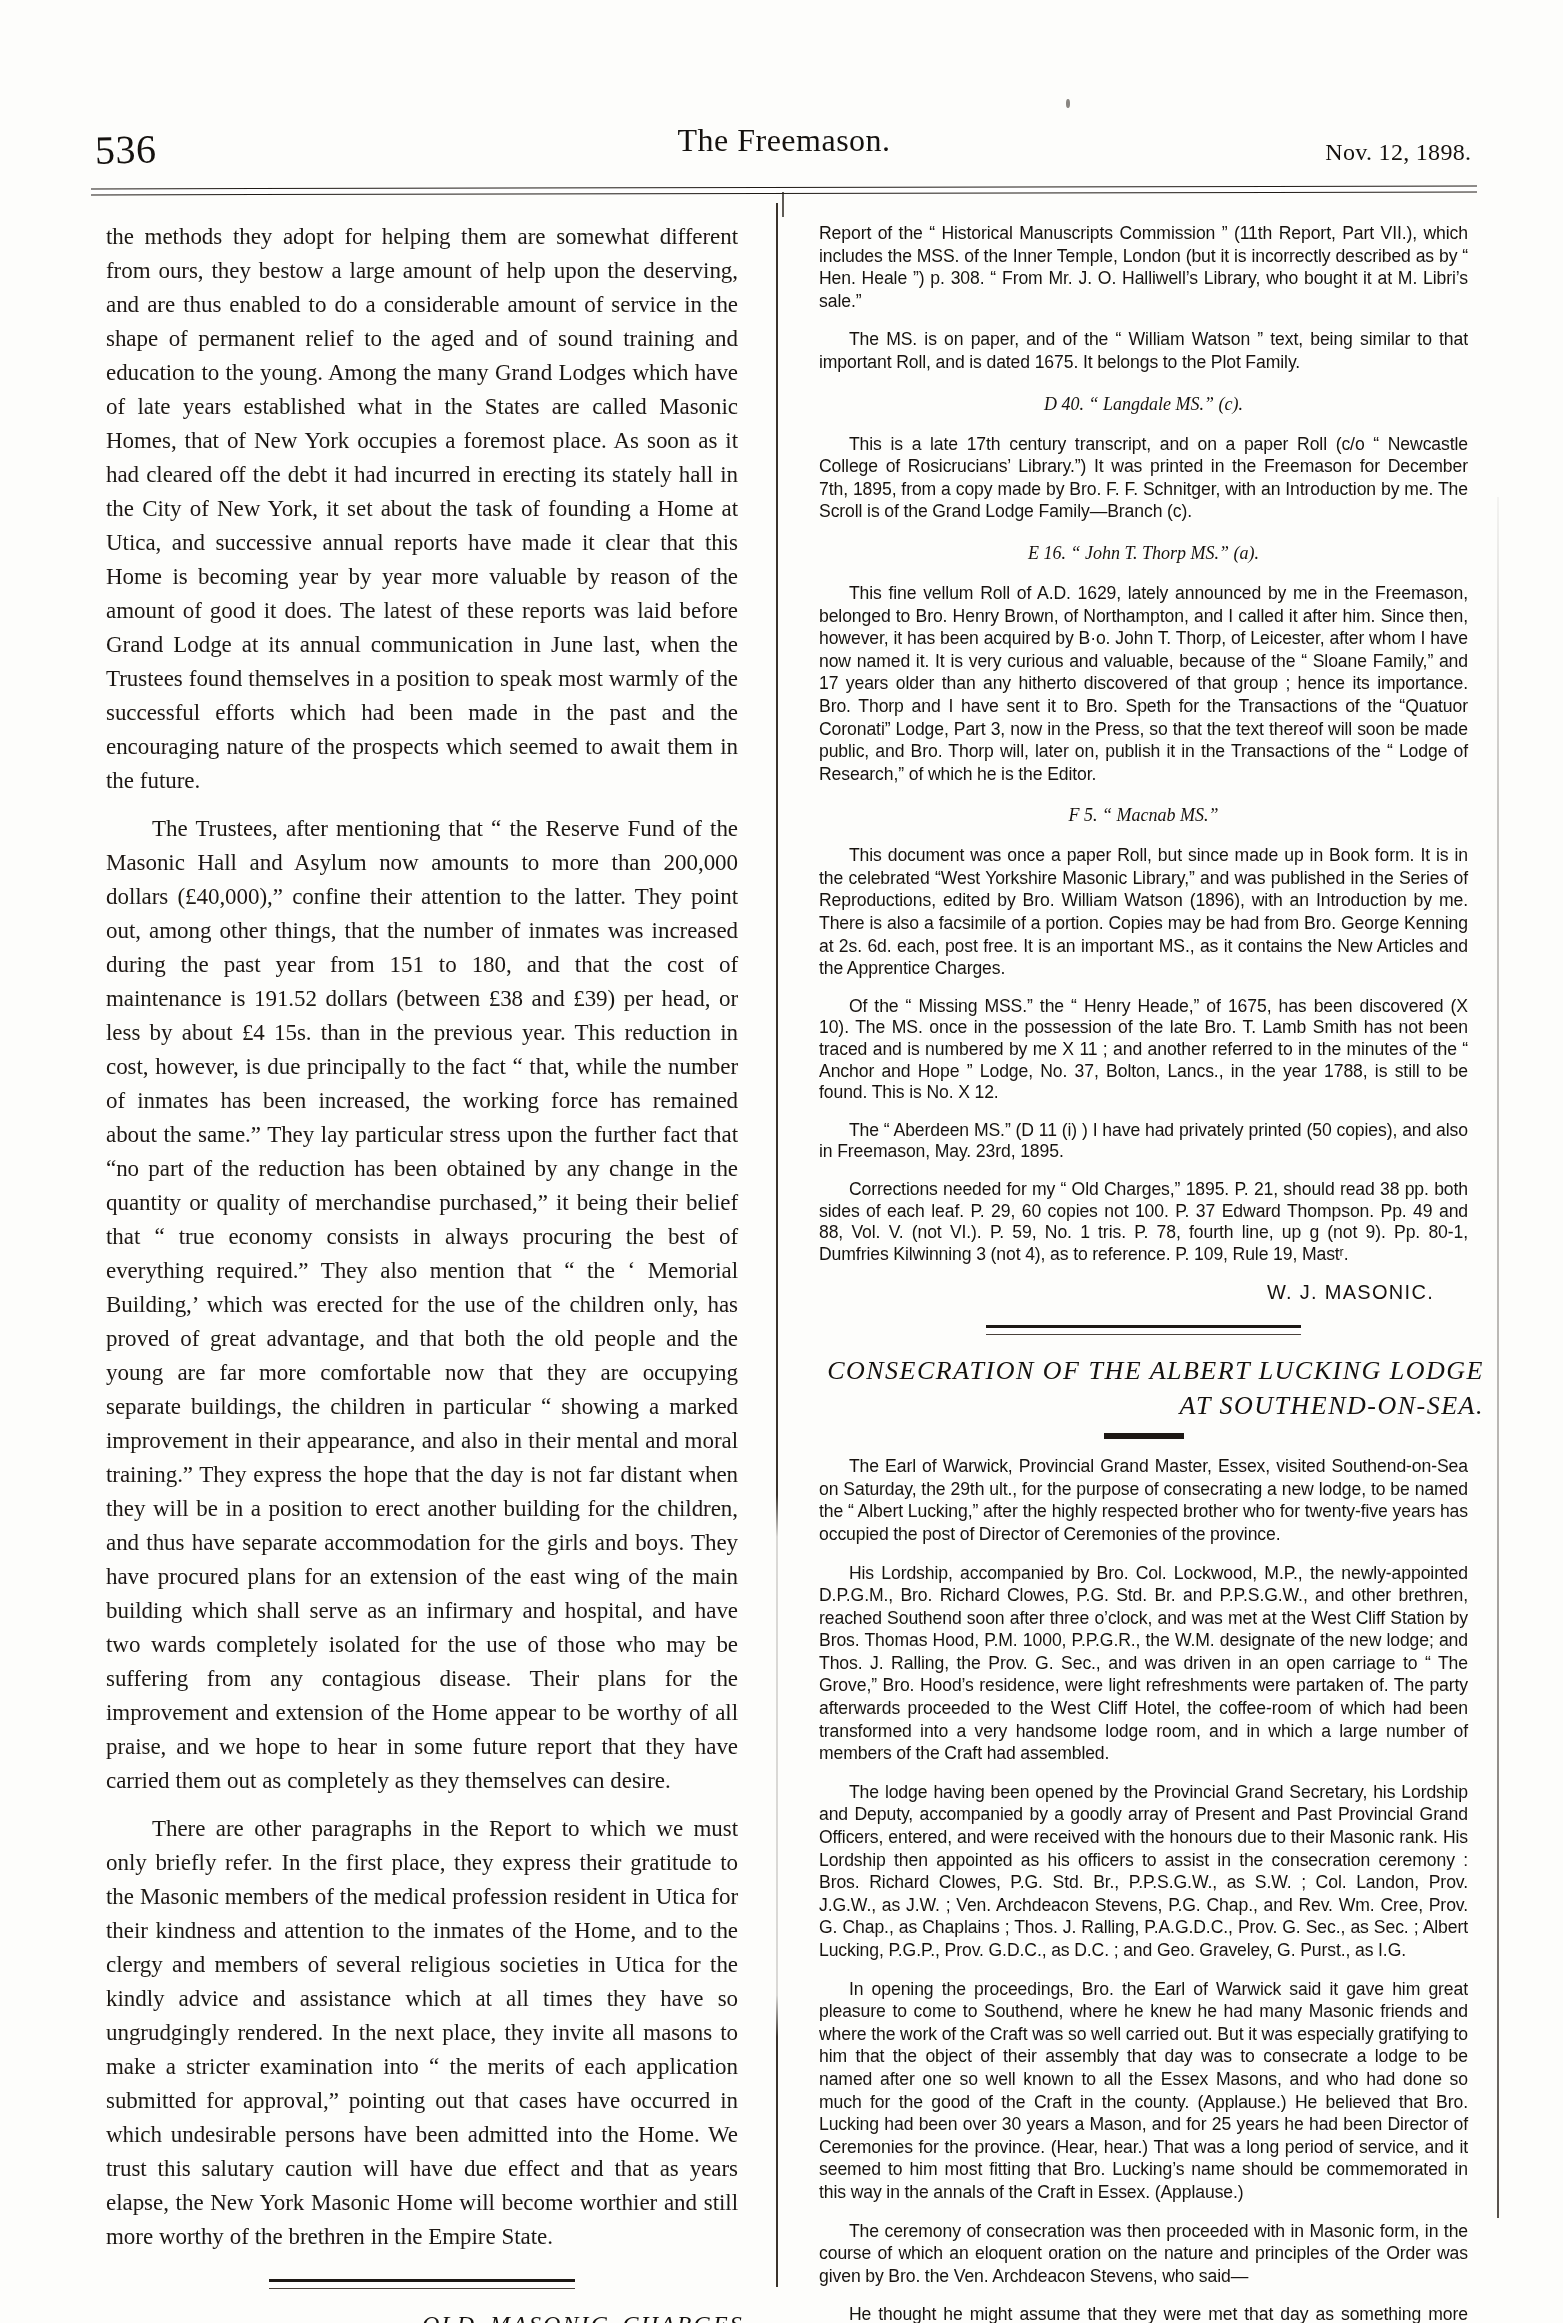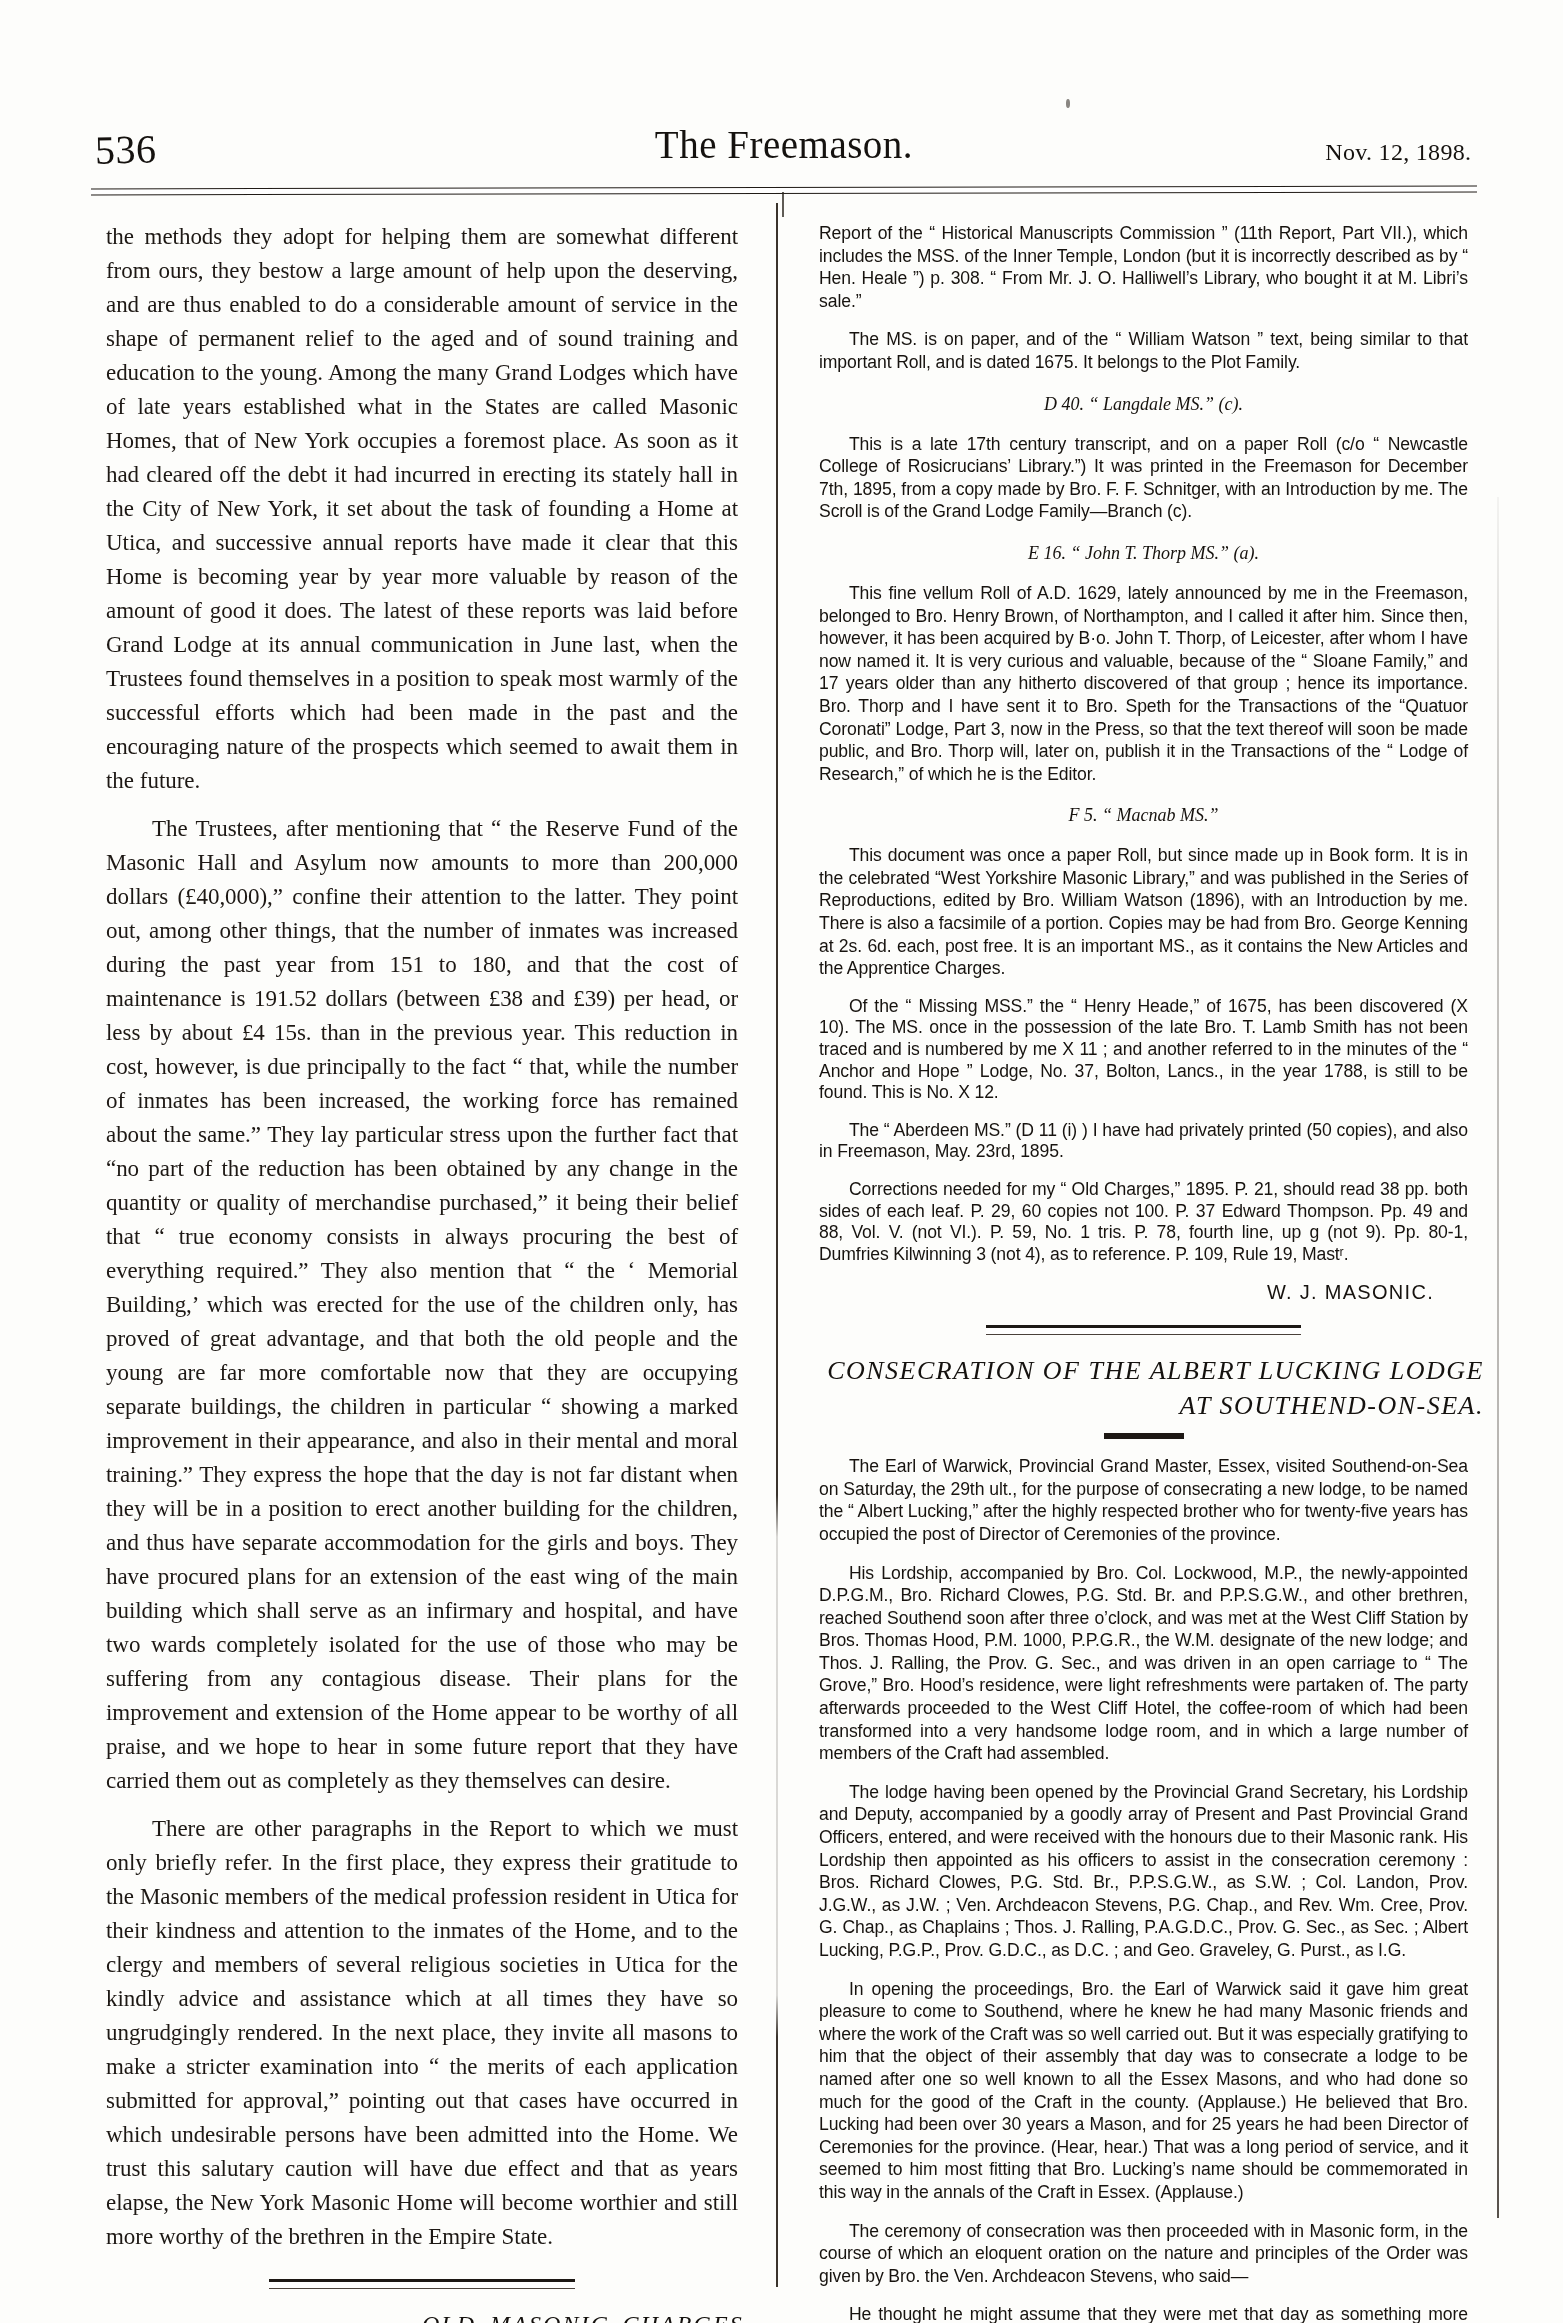--- a/index.html
+++ b/index.html
@@ -33,21 +33,21 @@
     letter-spacing: 0.5px;
     font-family: "Liberation Serif", serif;
     color: #15120f;
     transform: rotate(-1.2deg);
   }
   .masthead-title {
     position: absolute;
     left: 50%;
     top: 0px;
     transform: translateX(-50%);
-    font-size: 39px;
+    font-size: 32px;
     letter-spacing: 0.5px;
     color: #15120f;
     white-space: nowrap;
   }
   .masthead-date {
     position: absolute;
     right: 5.7px;
     top: 17px;
     font-size: 24px;
     letter-spacing: 0.3px;

